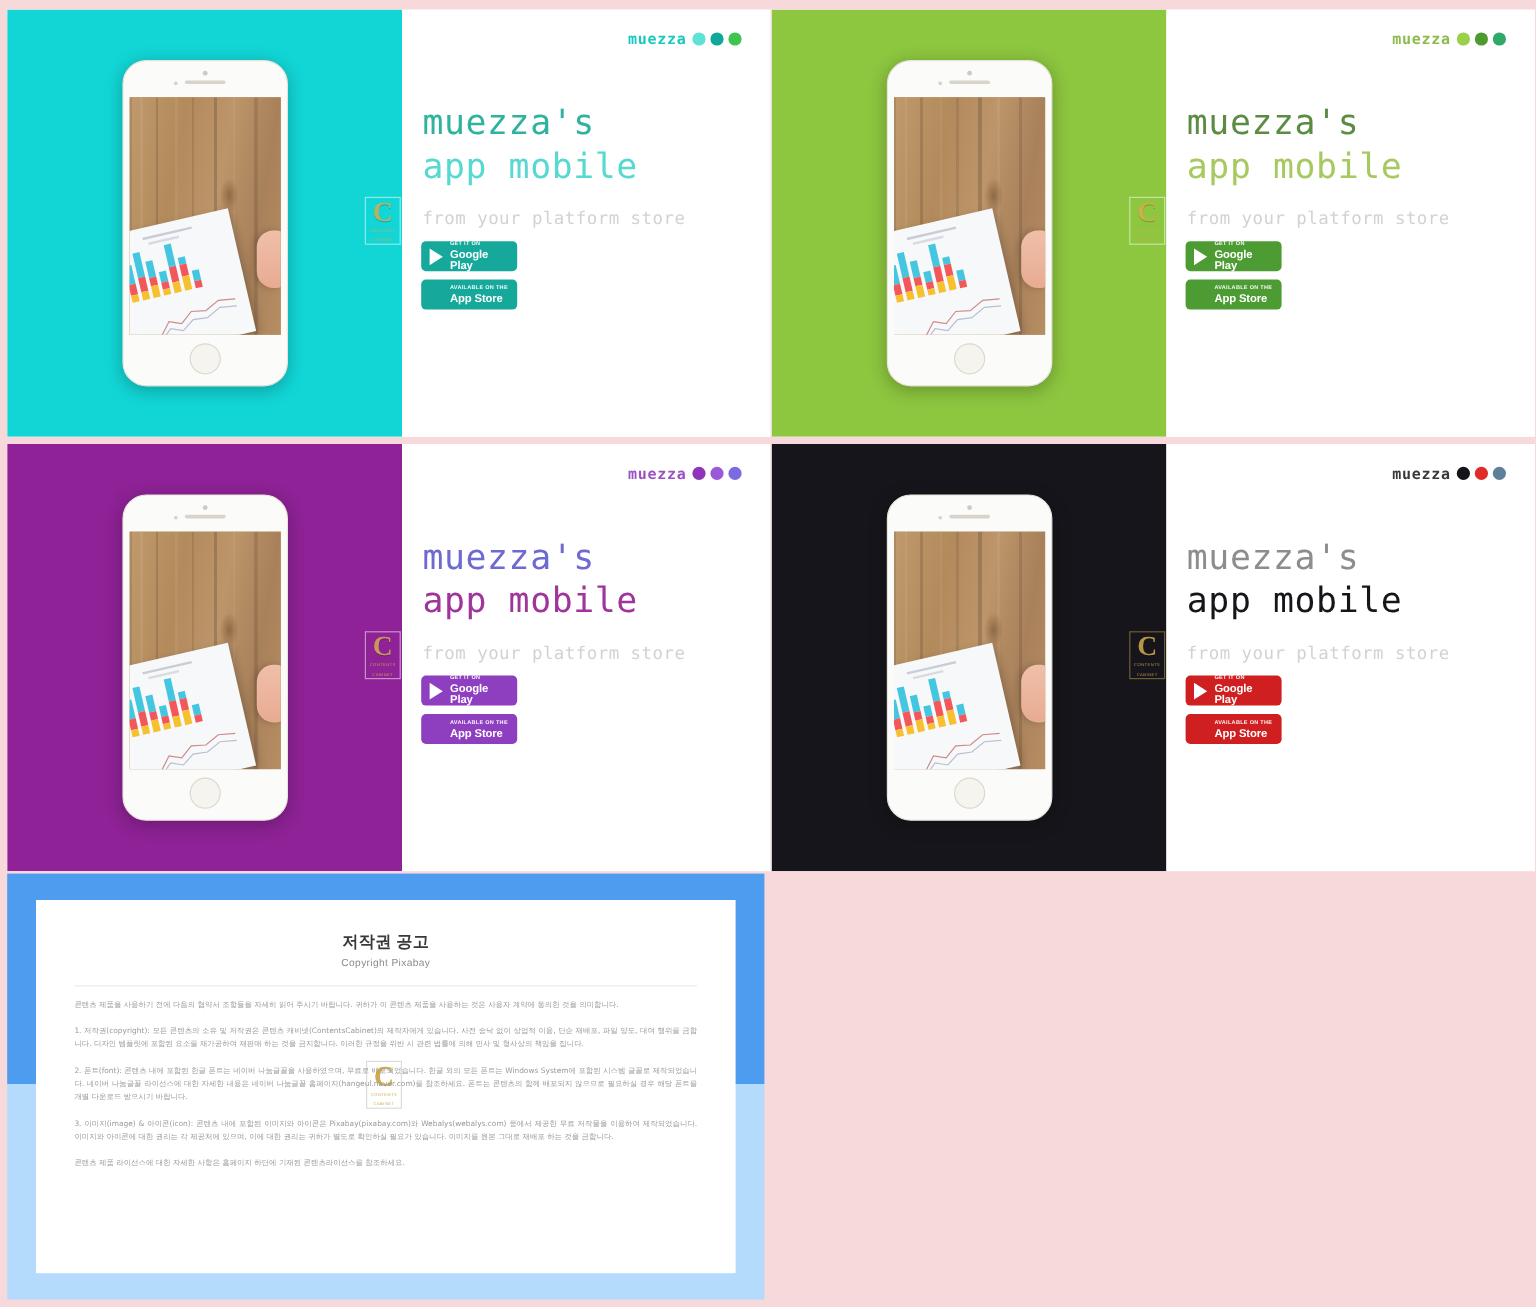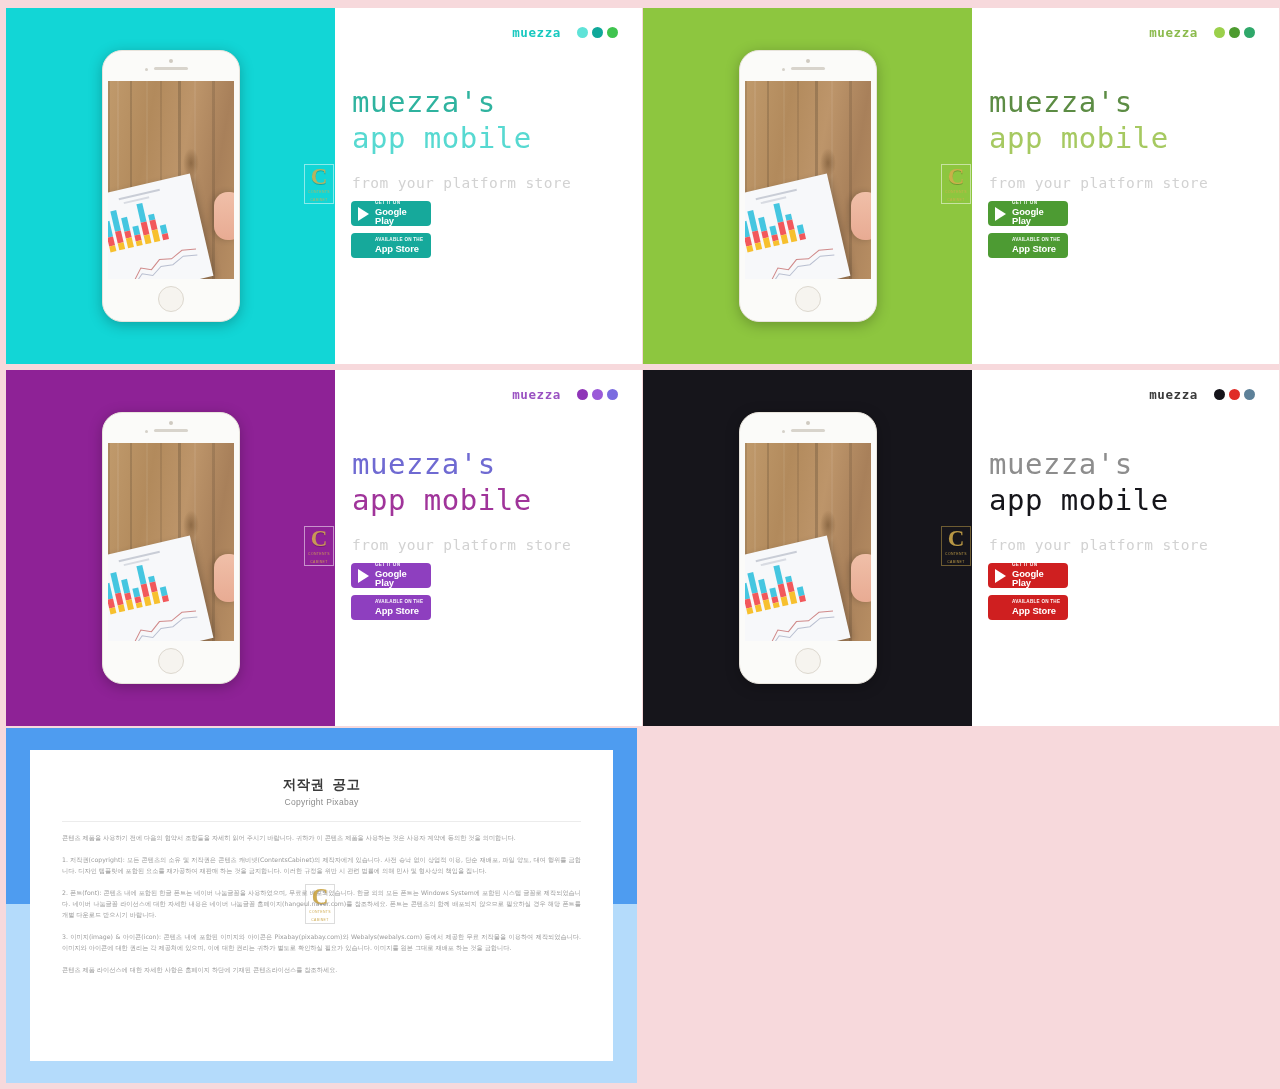--- a/index.html
+++ b/index.html
@@ -34,21 +34,21 @@
     position: relative;
     flex: 1 1 auto;
     background: #fff;
     height: 356px;
     overflow: hidden;
   }
 
   
   .logo-row {
     position: absolute; right: 24px; top: 17px;
-    display: flex; align-items: center; gap: 16px;
+    display: flex; align-items: center; gap: 5px;
   }
   .logo-word {
     font-family: "DejaVu Sans Mono", monospace;
     font-size: 12.5px; letter-spacing: 0.6px; font-weight: 700;
   }
   .dots { display: flex; gap: 4px; }
   .dot { width: 11px; height: 11px; border-radius: 50%; display: block; }
 
   
   .headline {
@@ -205,21 +205,21 @@
   }
   .copy-card {
     width: 100%; height: 100%;
     background: #ffffff;
     padding: 26px 32px 20px 32px;
     position: relative;
     overflow: hidden;
   }
   .c-title {
     text-align:center;
-    font-family: Liberation Mono, monospace;
+    font-family: Liberation Serif, serif;
     font-size: 13.5px; font-weight: 700; color:#3a3a3a; letter-spacing:.3px;
   }
   .c-sub {
     text-align:center;
     font-family: "Liberation Sans", sans-serif;
     font-size: 8.5px; color:#8c8c8c; margin-top: 3px; letter-spacing:.3px;
   }
   .c-rule { height:1px; background:#ececec; margin: 14px 0 10px; }
   .c-para {
     font-family: "DejaVu Sans", sans-serif;

